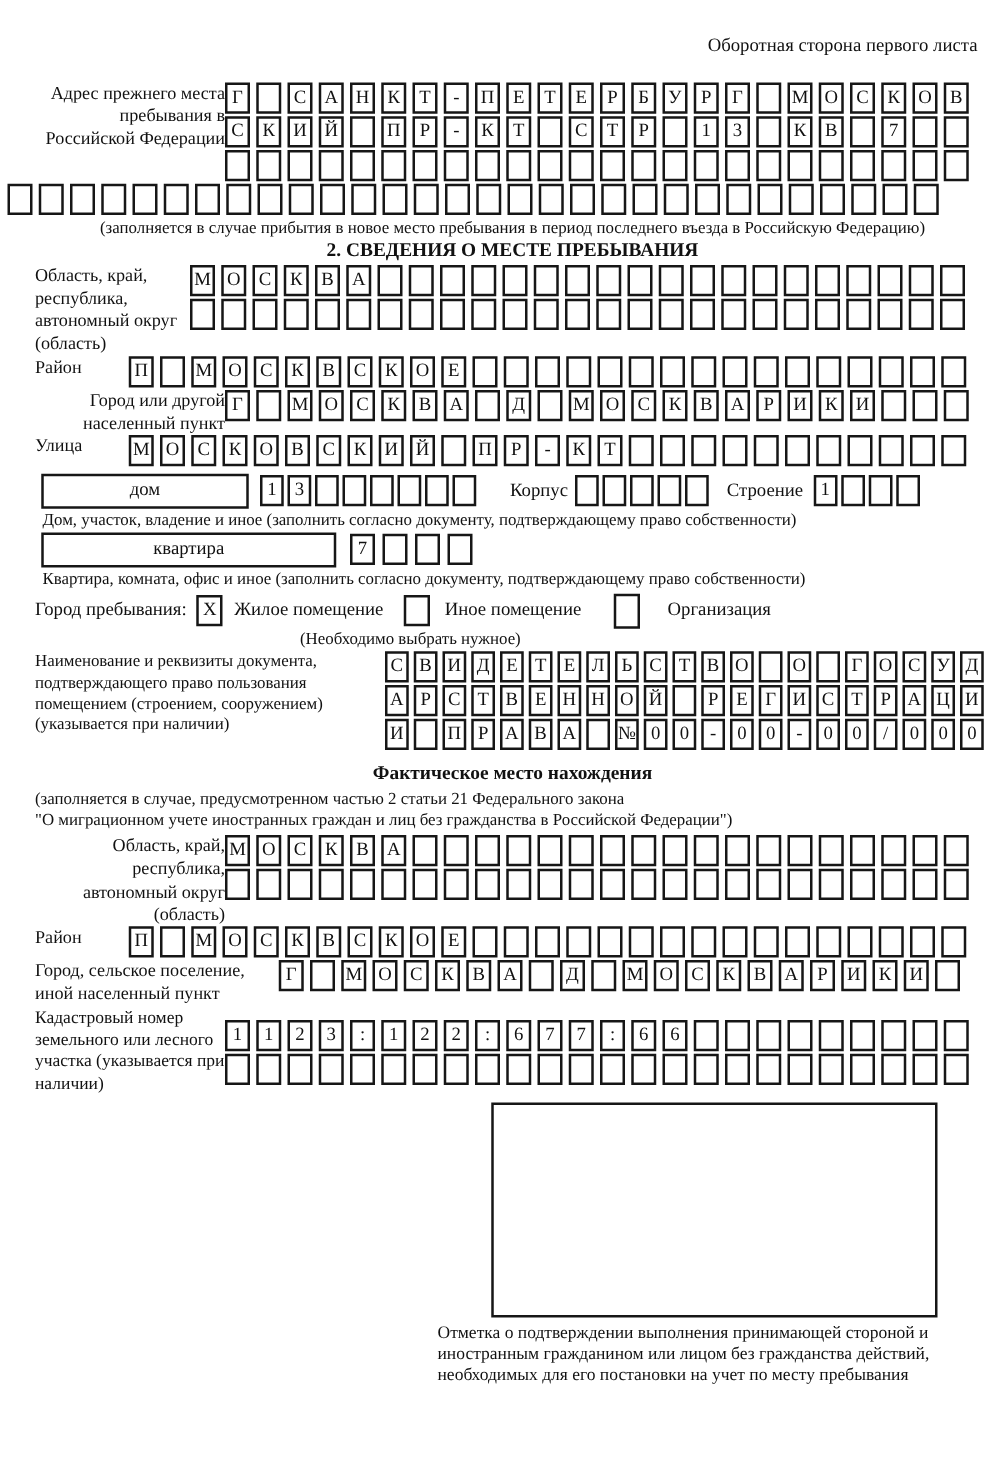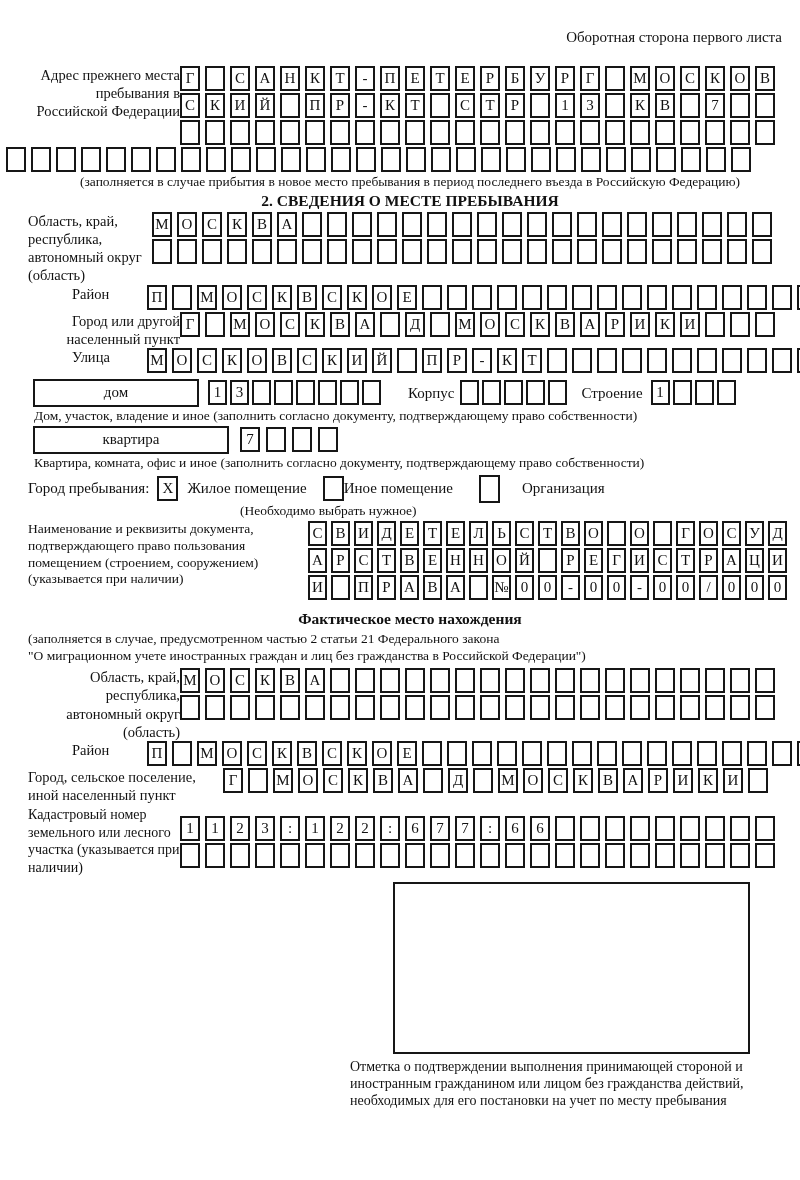--- a/index.html
+++ b/index.html
@@ -12,21 +12,21 @@
   .sec-title{font-weight:bold;text-align:center;font-size:15.5px;margin:2px 0;}
   .fieldblock{display:flex;align-items:flex-start;}
   .row{display:flex;align-items:flex-start;}
   .cellrow{display:flex;gap:5px;margin-bottom:2px;}
   .cell{flex:0 0 20px;height:25px;border:2px solid #161616;box-sizing:border-box;display:flex;align-items:center;justify-content:center;font-size:15px;background:#fff;}
   .cellrow.sm{gap:4px;}
   .cellrow.sm .cell{flex-basis:19px;}
   .cellrow.xs{gap:3px;margin-bottom:0;}
   .cellrow.xs .cell{flex-basis:19px;}
   .cellrow.ap{gap:6px;margin-bottom:0;}
-  .w124{width:124px;} .w152{width:152px;text-align:right;} .w75{width:75px;margin-left:44px;} .w195{width:195px;} .w280{width:280px;font-size:13.5px;} .w152s{width:152px;font-size:14px;}
+  .w124{width:124px;} .w152{width:152px;text-align:right;} .w75{width:75px;} .w195{width:195px;} .w280{width:280px;font-size:13.5px;} .w152s{width:152px;font-size:14px;}
   .bigbox{height:28px;border:2px solid #161616;box-sizing:border-box;display:flex;align-items:center;justify-content:center;font-size:15px;flex:0 0 auto;}
   .inline-lbl{font-size:15px;line-height:28px;white-space:nowrap;}
   .caption{font-size:13.5px;margin:1px 0 2px 6px;}
   .stayrow{display:flex;align-items:center;margin-top:4px;}
   .checkbox{width:21px;height:25px;border:2px solid #161616;box-sizing:border-box;display:inline-flex;align-items:center;justify-content:center;font-size:15px;flex:0 0 auto;}
   .stamp-box{width:357px;height:172px;border:2px solid #161616;box-sizing:border-box;margin:6px 42px 4px auto;}
   .confirm-caption{width:430px;margin:0 12px 0 auto;font-size:14px;line-height:1.22;}
   .mt2{margin-top:2px;} .mt4{margin-top:4px;} .mt8{margin-top:8px;} .mt20{margin-top:20px;}
   .fullrow{margin-left:-22px;}
   .notes{font-size:13.5px;line-height:1.28;}
@@ -337,36 +337,36 @@
     <div class="cellrow xs" style="margin-left:8px;">
         <span class="cell">1</span>
         <span class="cell"></span>
         <span class="cell"></span>
         <span class="cell"></span>
       </div>
   </div>
   <div class="caption">Дом, участок, владение и иное (заполнить согласно документу, подтверждающему право собственности)</div>
 
   <div class="row mt2" style="align-items:center;margin-left:5px;">
-    <div class="bigbox" style="width:196px;">квартира</div>
+    <div class="bigbox" style="width:236px;">квартира</div>
     <div class="cellrow ap" style="margin-left:11px;">
         <span class="cell">7</span>
         <span class="cell"></span>
         <span class="cell"></span>
         <span class="cell"></span>
       </div>
   </div>
   <div class="caption">Квартира, комната, офис и иное (заполнить согласно документу, подтверждающему право собственности)</div>
 
   <div class="stayrow">
     <span class="lbl" style="font-size:15px;">Город пребывания:</span>
     <span class="checkbox" style="margin-left:8px;">X</span>
     <span class="lbl" style="font-size:15px;margin-left:9px;">Жилое помещение</span>
     <span class="checkbox" style="margin-left:16px;"></span>
-    <span class="lbl" style="font-size:15px;">Иное помещение</span>
+    <span class="lbl" style="font-size:15px;margin-left:12px;">Иное помещение</span>
     <span class="checkbox" style="margin-left:26px;height:28px;"></span>
     <span class="lbl" style="font-size:15px;margin-left:22px;">Организация</span>
   </div>
   <div class="note" style="margin-left:212px;">(Необходимо выбрать нужное)</div>
 
   <div class="fieldblock mt2">
     <div class="lbl w280">Наименование и реквизиты документа, подтверждающего право пользования помещением (строением, сооружением) (указывается при наличии)</div>
     <div>
       <div class="cellrow sm">
           <span class="cell">С</span>

